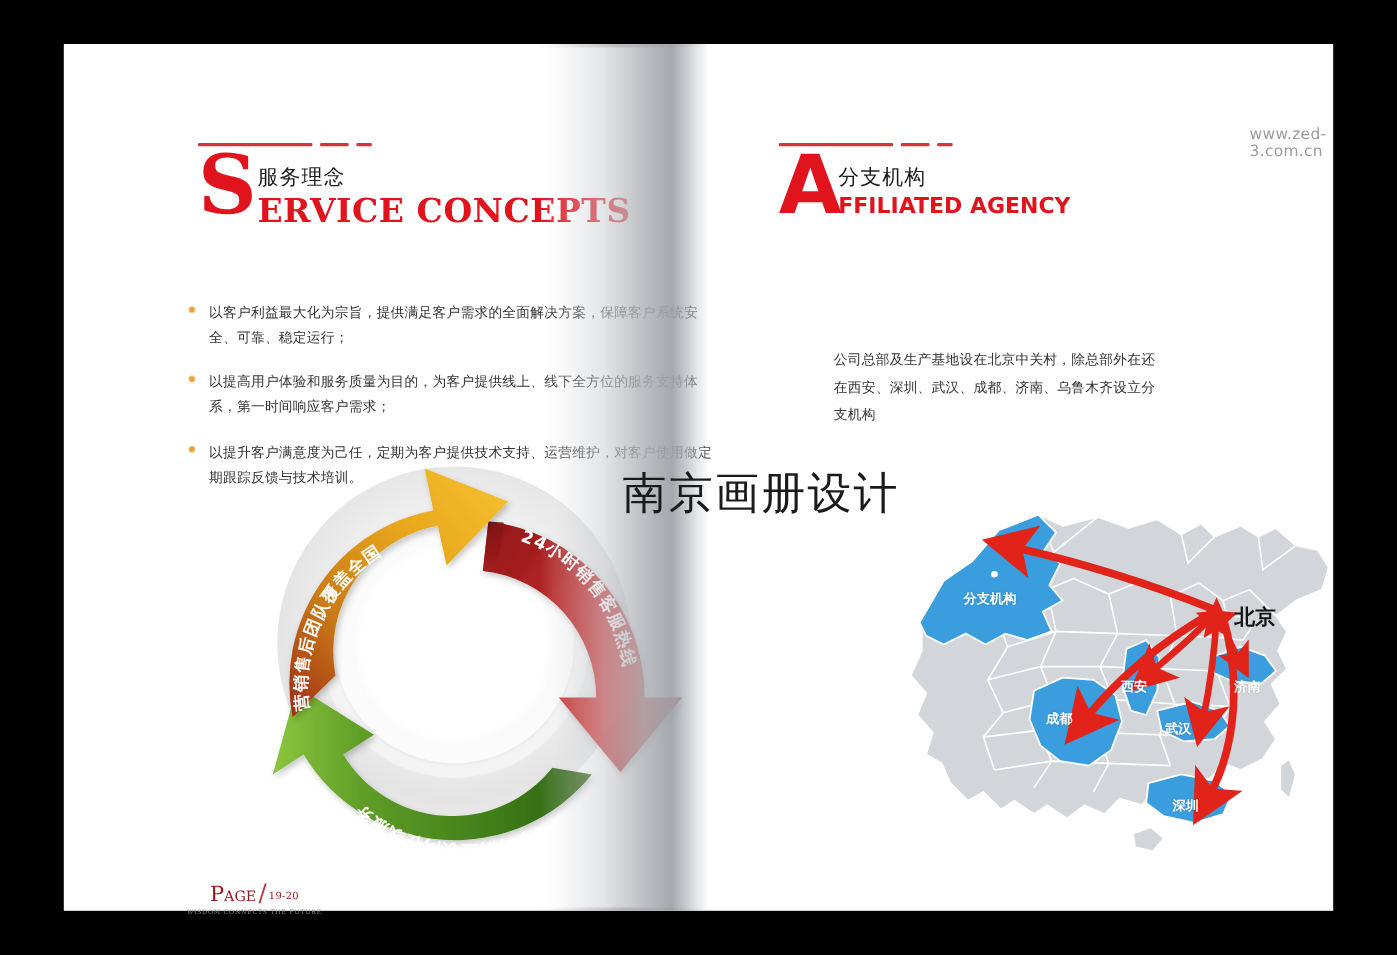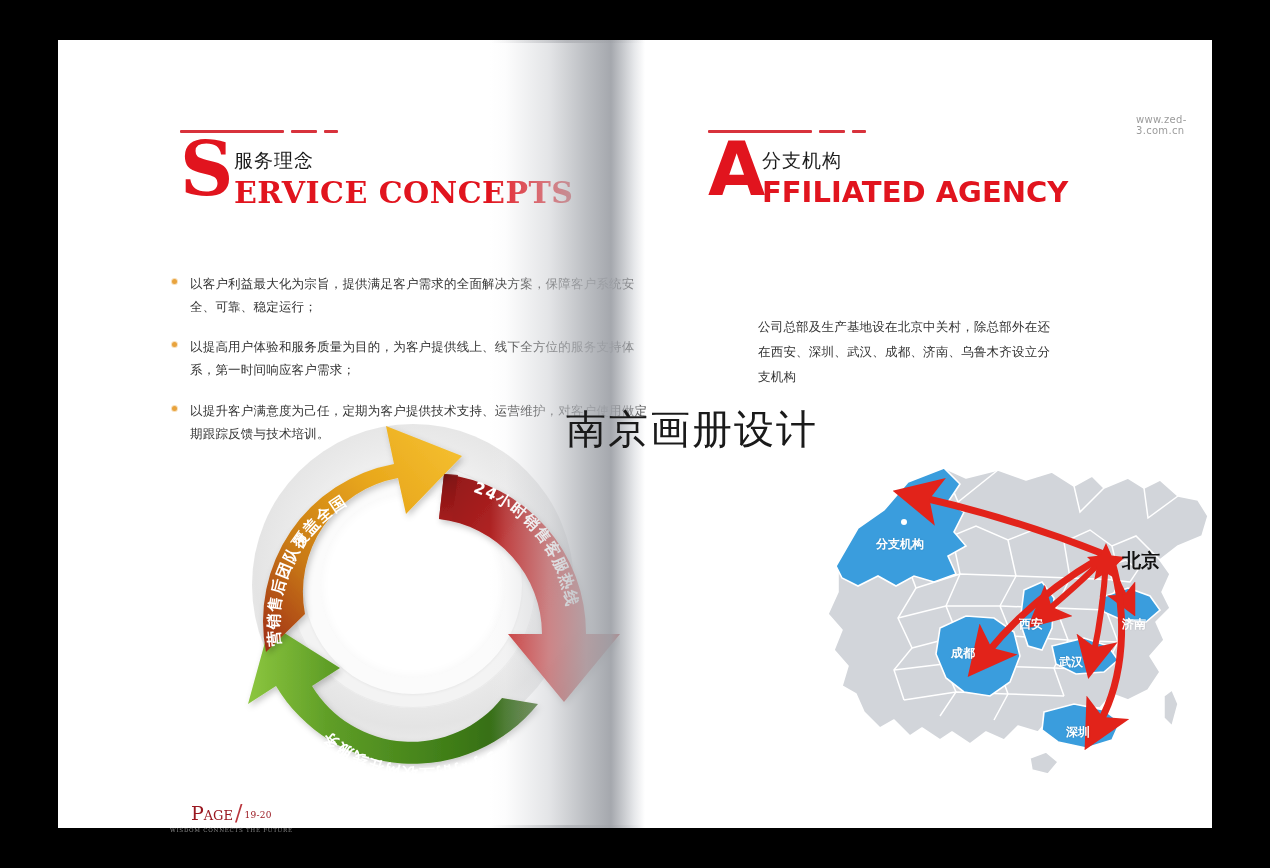--- a/index.html
+++ b/index.html
@@ -39,21 +39,21 @@
   .hdr .titlewrap{position:relative;}
   .hdr .bigcap{font-family:"DejaVu Serif","Liberation Serif",serif;
                font-size:74px;font-weight:bold;color:#e1141e;line-height:.80;
                position:absolute;left:0;top:-6px;letter-spacing:-2px;}
   .hdr .cn{font-family:"DejaVu Sans","Liberation Sans",sans-serif;
            font-size:19px;color:#1b1b1b;font-weight:500;letter-spacing:1px;
            position:absolute;left:54px;top:2px;text-align:center;}
   .hdr .en{font-family:"DejaVu Serif","Liberation Serif",serif;
            font-size:30px;font-weight:bold;color:#e1141e;letter-spacing:.5px;
            position:absolute;left:54px;top:29px;white-space:nowrap;}
-  .hdr.sans .en{font-family:"DejaVu Sans","Liberation Sans",sans-serif;font-size:29px;letter-spacing:0px;}
+  .hdr.sans .en{font-family:"DejaVu Sans","Liberation Sans",sans-serif;font-size:20px;letter-spacing:0px;}
   .hdr.sans .bigcap{font-family:"DejaVu Sans","Liberation Sans",sans-serif;letter-spacing:-4px;}
 
   
   #bullets{position:absolute;left:114px;top:232px;width:480px;}
   .bullet{position:relative;padding-left:18px;margin-bottom:17px;}
   .bullet .dot{position:absolute;left:0;top:7px;width:5px;height:5px;border-radius:50%;
                background:#e8a33d;box-shadow:0 0 0 1px rgba(232,163,61,.35);}
   .bullet p{margin:0;font-size:12.5px;line-height:1.85;color:#333;letter-spacing:.2px;}
 
   
@@ -68,21 +68,21 @@
        background:#ffffff;box-shadow:inset 0 0 12px rgba(0,0,0,.045);}
   #cycle .center-label{position:absolute;left:112px;top:90px;width:186px;height:186px;
        display:flex;align-items:center;justify-content:center;
        color:#e0242e;font-size:14px;font-weight:bold;letter-spacing:1px;}
 
   #cycle svg{position:absolute;left:0;top:0;}
   .arctext{font-size:15.5px;font-weight:bold;fill:#ffffff;letter-spacing:1.2px;
            font-family:"DejaVu Sans","Liberation Sans",sans-serif;}
 
   
-  #watermark{position:absolute;left:508px;top:362px;font-size:40px;color:#1a1a1a;
+  #watermark{position:absolute;left:508px;top:381px;font-size:40px;color:#1a1a1a;
              letter-spacing:2px;font-weight:500;white-space:nowrap;z-index:40;}
 
   
   #agency-copy{position:absolute;left:700px;top:238px;width:300px;margin-top:36px;}
   #agency-copy p{margin:0;font-size:12.5px;line-height:2.0;color:#333;letter-spacing:.2px;}
 
   
   #map{position:absolute;left:650px;top:320px;width:540px;height:430px;}
   #map svg{position:absolute;left:0;top:0;}
   .citylabel{position:absolute;font-size:12px;font-weight:bold;white-space:nowrap;}
@@ -92,21 +92,21 @@
   
   #page-foot{position:absolute;left:112px;top:762px;text-align:center;}
   #page-foot .pg{font-family:"DejaVu Serif","Liberation Serif",serif;
                  font-size:19px;color:#9a1820;letter-spacing:0px;line-height:1;}
   #page-foot .pg .sm{font-size:13px;}
   #page-foot .slash{color:#b9343b;font-size:22px;margin:0 2px;font-weight:300;}
   #page-foot .num{font-size:9px;color:#9a1820;letter-spacing:.3px;vertical-align:2px;}
   #page-foot .tag{font-family:"DejaVu Serif","Liberation Serif",serif;
                   font-size:5.6px;color:#8c8c8c;letter-spacing:.7px;margin-top:3px;}
 
-  #site{position:absolute;left:1078px;top:74px;font-size:10px;color:#9b9b9b;letter-spacing:.3px;}
+  #site{position:absolute;left:1078px;top:74px;font-size:14px;color:#9b9b9b;letter-spacing:.3px;}
 </style>
 </head>
 <body>
 
 <div id="stage">
 
   <div id="spread">
 
     <div>
 

